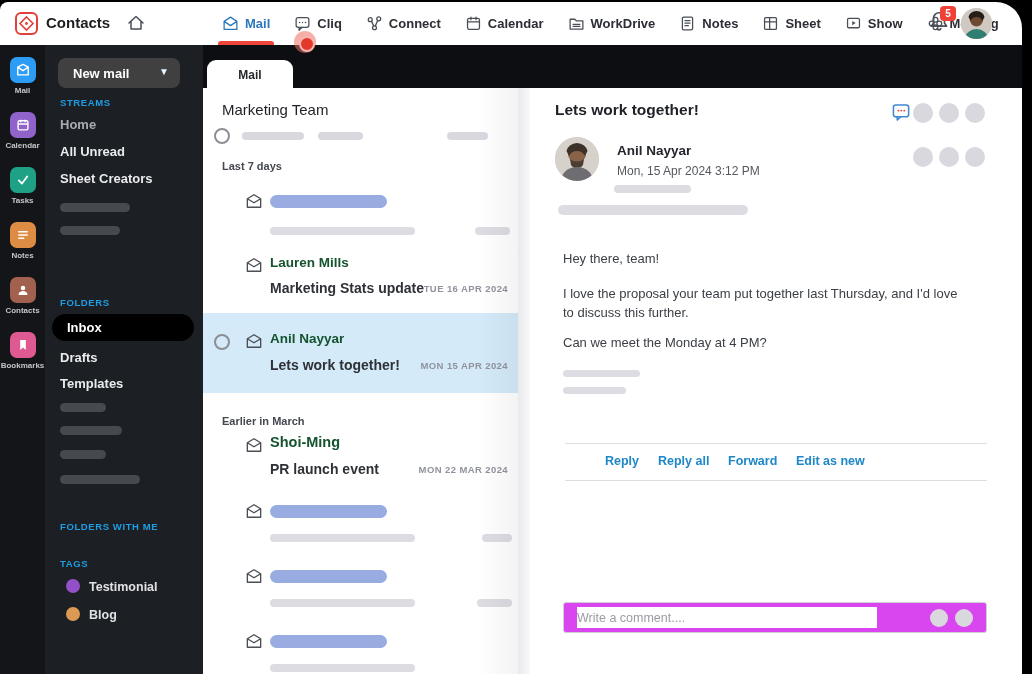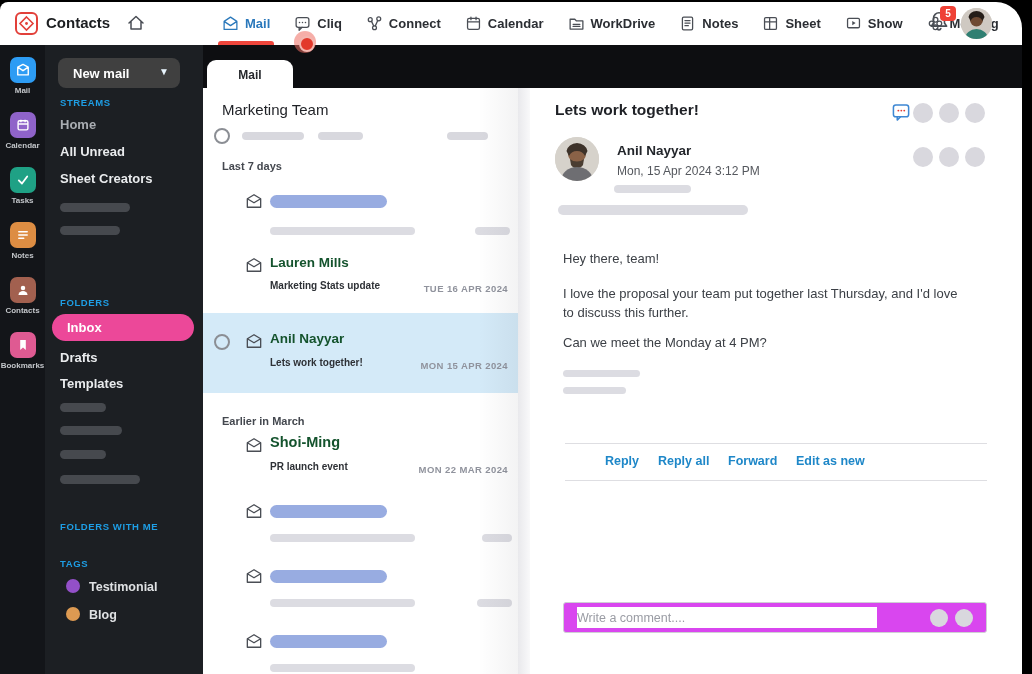--- a/index.html
+++ b/index.html
@@ -38,21 +38,21 @@
 
   
   .sidebar { position:absolute; left:45px; top:45px; width:158px; height:629px; background:#1c1f23; }
   .newmail { position:absolute; left:13px; top:13px; width:122px; height:30px; background:#404040; border-radius:8px;
              color:#fff; font-size:13px; font-weight:700; display:flex; align-items:center; cursor:pointer; }
   .newmail b { margin-left:15px; font-weight:700; }
   .newmail .chev { position:absolute; right:11px; top:8px; font-size:10px; color:#e8f4fd; }
   .sec-title { position:absolute; left:15px; font-size:9.5px; font-weight:700; letter-spacing:.6px; color:#1e9ee5; }
   .side-item { position:absolute; left:15px; font-size:13px; color:#e9ebed; font-weight:700; cursor:pointer; }
   .side-item.dim { color:#a9adb2; font-weight:600; }
-  .inbox-pill { position:absolute; left:7px; top:269px; width:142px; height:27px; background:#ec4899; border-radius:14px; cursor:pointer; }
+  .inbox-pill { position:absolute; left:7px; top:269px; width:142px; height:27px; background:#000000; border-radius:14px; cursor:pointer; }
   .inbox-pill span { position:absolute; left:15px; top:6px; font-size:13px; font-weight:700; color:#fff; }
   .sskel { position:absolute; height:9px; border-radius:5px; background:#46494e; }
   .tag-dot { position:absolute; width:14px; height:14px; border-radius:50%; }
   .tag-label { position:absolute; font-size:12.5px; font-weight:700; color:#dfe1e3; cursor:pointer; }
 
   
   .tabstrip { position:absolute; left:203px; top:45px; width:819px; height:43px; background:#0d0e11; }
   .mailtab { position:absolute; left:4px; top:15px; width:86px; height:28px; background:#fff;
              border-radius:9px 9px 0 0; text-align:center; font-size:12px; font-weight:700; color:#26282c;
              line-height:30px; cursor:pointer; }
@@ -60,21 +60,21 @@
   
   .maillist { position:absolute; left:203px; top:88px; width:315px; height:586px; background:#fff; }
   .list-title { position:absolute; left:19px; top:13px; font-size:15px; font-weight:400; color:#1f2126; }
   .circ { position:absolute; width:16px; height:16px; border:2px solid #8b8e94; border-radius:50%; background:transparent; cursor:pointer; }
   .lskel { position:absolute; height:8px; border-radius:4px; background:#dcdce2; }
   .lskel.blue { height:13px; border-radius:7px; background:#98ace1; }
   .group-label { position:absolute; left:19px; font-size:11px; font-weight:700; color:#44484f; }
   .env { position:absolute; width:18px; height:16px; }
   .sender { position:absolute; left:67px; font-size:13.5px; font-weight:700; color:#14532d; }
   .sender.lg { font-size:14.5px; }
-  .subj { position:absolute; left:67px; font-size:10px; font-weight:700; color:#2e3136; }
+  .subj { position:absolute; left:67px; font-size:14px; font-weight:700; color:#2e3136; }
   .mdate { position:absolute; right:10px; font-size:9.5px; font-weight:600; letter-spacing:.4px; color:#90939d; }
   .sel-row { position:absolute; left:0; top:225px; width:315px; height:80px; background:#d4eaf8; }
   .edge-shade { position:absolute; right:0; top:0; width:40px; height:586px;
                 background:linear-gradient(to right, rgba(0,0,0,0), rgba(20,20,30,0.05)); pointer-events:none; }
   .gutter { position:absolute; left:518px; top:88px; width:12px; height:586px;
             background:linear-gradient(to right,#e9e9ec,#f9f9fa); }
 
   
   .reader { position:absolute; left:530px; top:88px; width:492px; height:586px; background:#fff; }
   .subject { position:absolute; left:25px; top:13px; font-size:15.5px; font-weight:700; color:#1f2126; }

